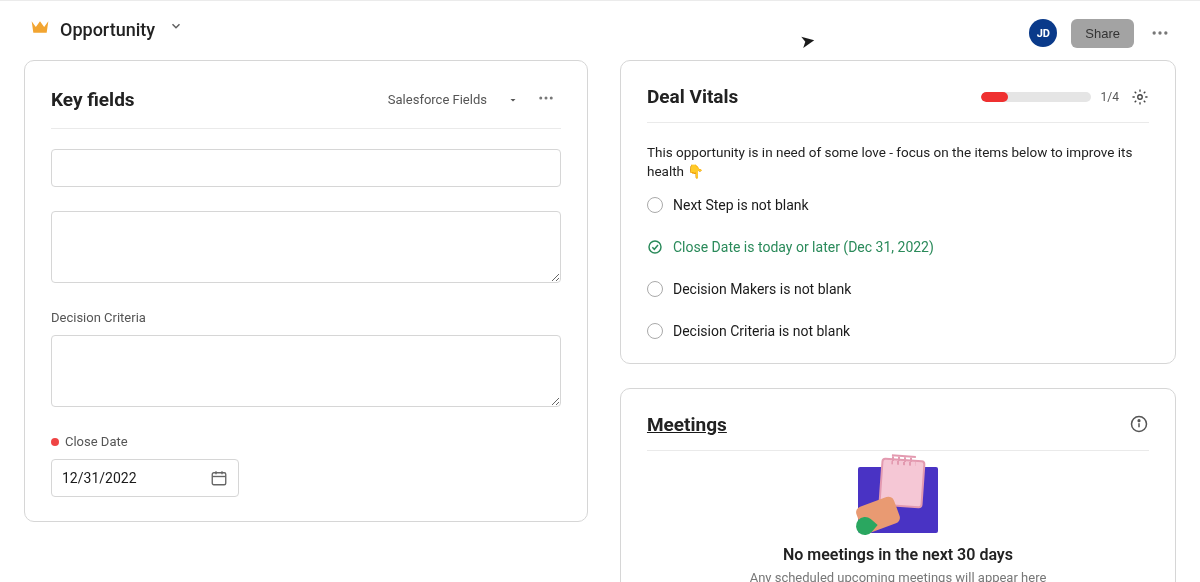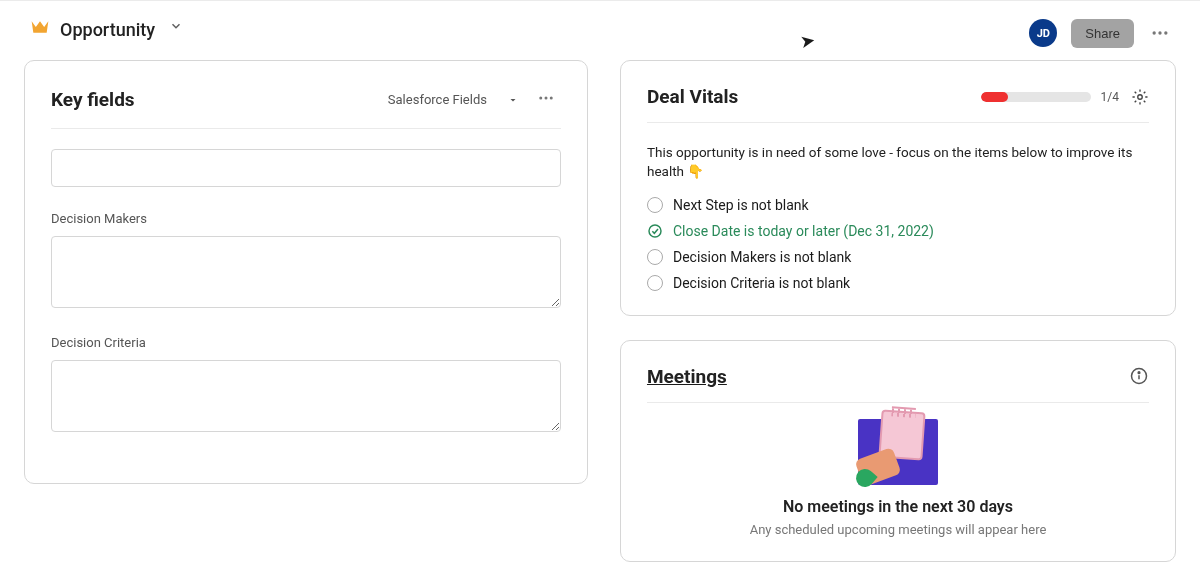--- a/index.html
+++ b/index.html
@@ -156,21 +156,21 @@
     }
     .progress-label { font-size: 12px; color: #555; }
     .gear { color: #444; cursor: pointer; }
 
     .vitals-desc {
       font-size: 13.5px;
       color: #222;
       margin-bottom: 16px;
       line-height: 1.4;
     }
-    .check-list { list-style: none; display: flex; flex-direction: column; gap: 10px; }
+    .check-list { list-style: none; display: flex; flex-direction: column; gap: 26px; }
     .check-item { display: flex; align-items: center; gap: 10px; font-size: 14px; }
     .radio-empty {
       width: 16px; height: 16px;
       border: 1.5px solid #aaa;
       border-radius: 50%;
       flex-shrink: 0;
     }
     .check-circle {
       width: 16px; height: 16px;
       color: #2a8a5a;
@@ -281,29 +281,45 @@
             </svg>
           </div>
         </div>
       </div>
 
       <div class="field-group">
         <input class="text-input" type="text" value="" style="">
       </div>
 
       <div class="field-group">
-        <div class="field-label">Decision Makers</div>
         <textarea class="textarea" style=""></textarea>
       </div>
 
       <div class="field-group">
         <div class="field-label">Decision Criteria</div>
         <textarea class="textarea" style=""></textarea>
       </div>
 
+      <div class="field-group" style="margin-bottom:0">
+        <div class="field-label">
+          <span class="red-dot"></span>
+          <span>Close Date</span>
+        </div>
+        <div class="date-row">
+          <div class="date-input">
+            <span>12/31/2022</span>
+            <svg class="cal-icon" width="18" height="18" viewBox="0 0 24 24" fill="none" stroke="currentColor" stroke-width="1.8">
+              <rect x="3" y="5" width="18" height="16" rx="2"></rect>
+              <line x1="3" y1="10" x2="21" y2="10"></line>
+              <line x1="8" y1="3" x2="8" y2="7"></line>
+              <line x1="16" y1="3" x2="16" y2="7"></line>
+            </svg>
+          </div>
+        </div>
+      </div>
     </div>
   </div>
 
   <div class="col-right">
     <div class="panel deal-vitals-panel">
       <div class="panel-header">
         <div class="panel-title">Deal Vitals</div>
         <div class="panel-header-right">
           <div class="progress-wrap">
             <div class="progress-bar">

